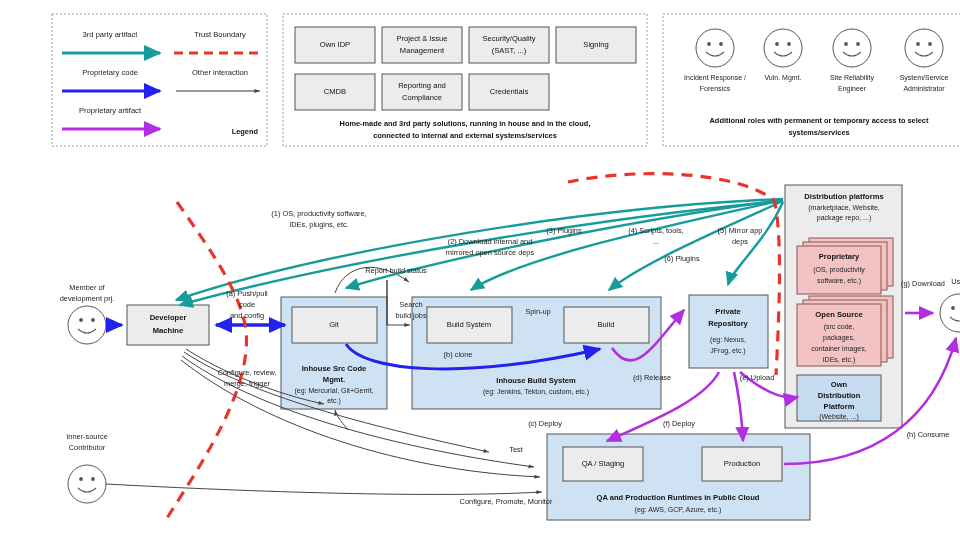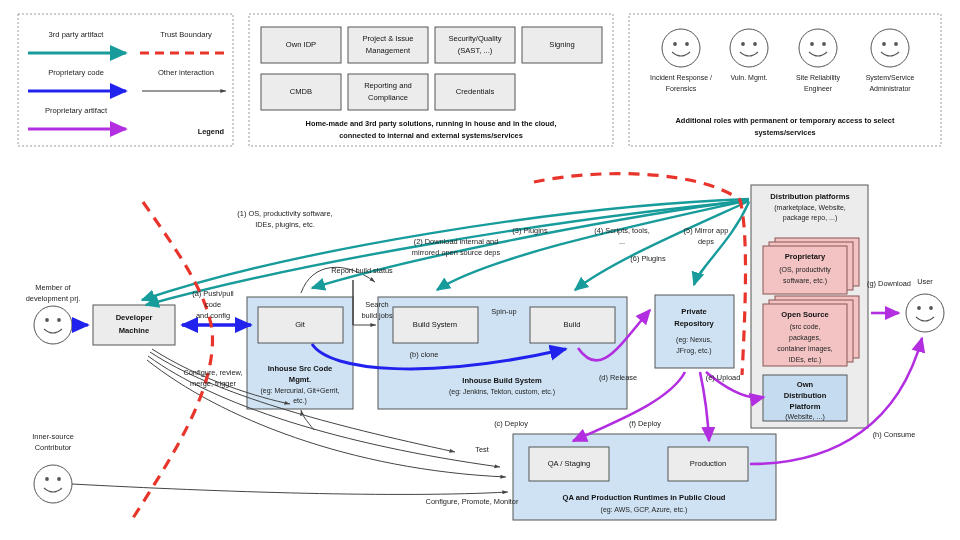--- a/index.html
+++ b/index.html
@@ -1,18 +1,18 @@
 <!DOCTYPE html>
 <html><head>
 <meta charset="utf-8">
 <style>
   html,body{margin:0;padding:0;background:#ffffff;}
   body{width:960px;height:540px;overflow:hidden;
        font-family:"Liberation Sans","DejaVu Sans",sans-serif;color:#111;}
-  #stage{position:relative;width:832px;height:540px;}
+  #stage{position:relative;width:832px;height:540px;padding-left:34px;}
   svg{display:block;}
   .lbl{font-size:7.4px;fill:#222;}
   .lbl-sm{font-size:7px;fill:#222;}
   .box-t{font-size:7.6px;fill:#111;}
   .box-tb{font-size:7.6px;fill:#111;font-weight:bold;}
   .panel-t{font-size:7.6px;fill:#111;font-weight:bold;}
   .legend-t{font-size:7.6px;fill:#222;}
   .cap{font-size:7.4px;fill:#111;font-weight:bold;}
   text{dominant-baseline:middle;}
 </style>

